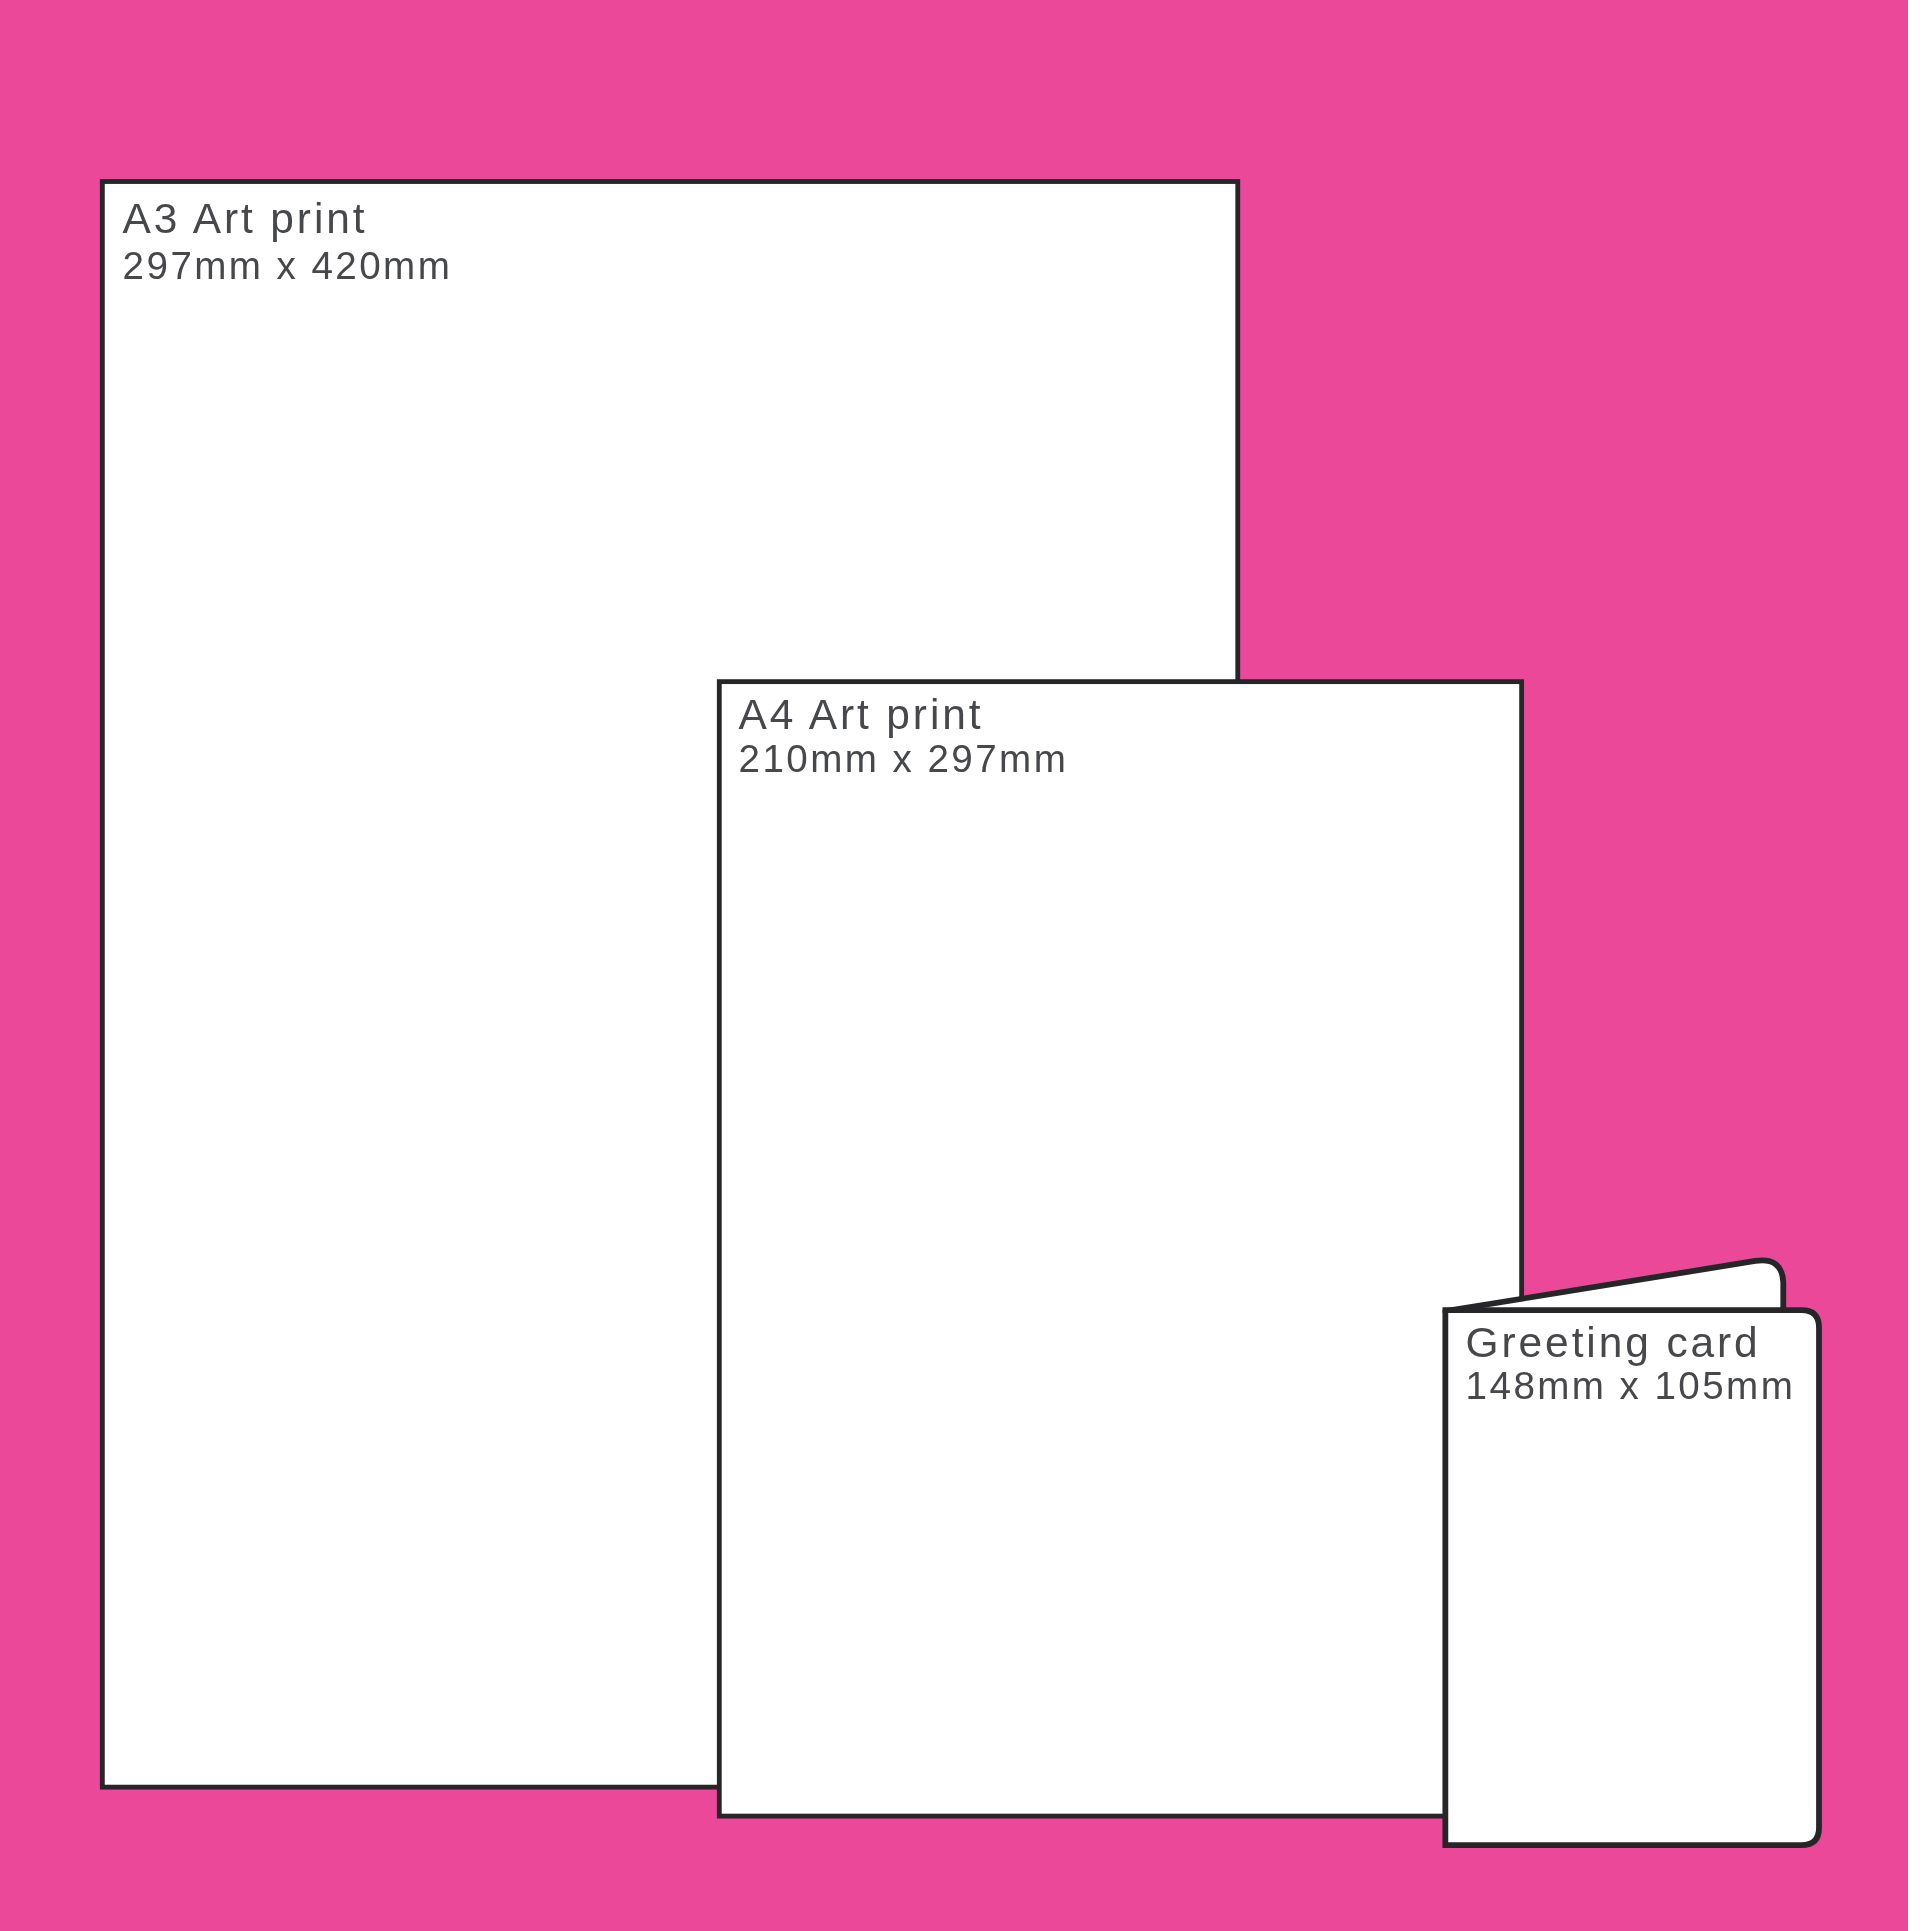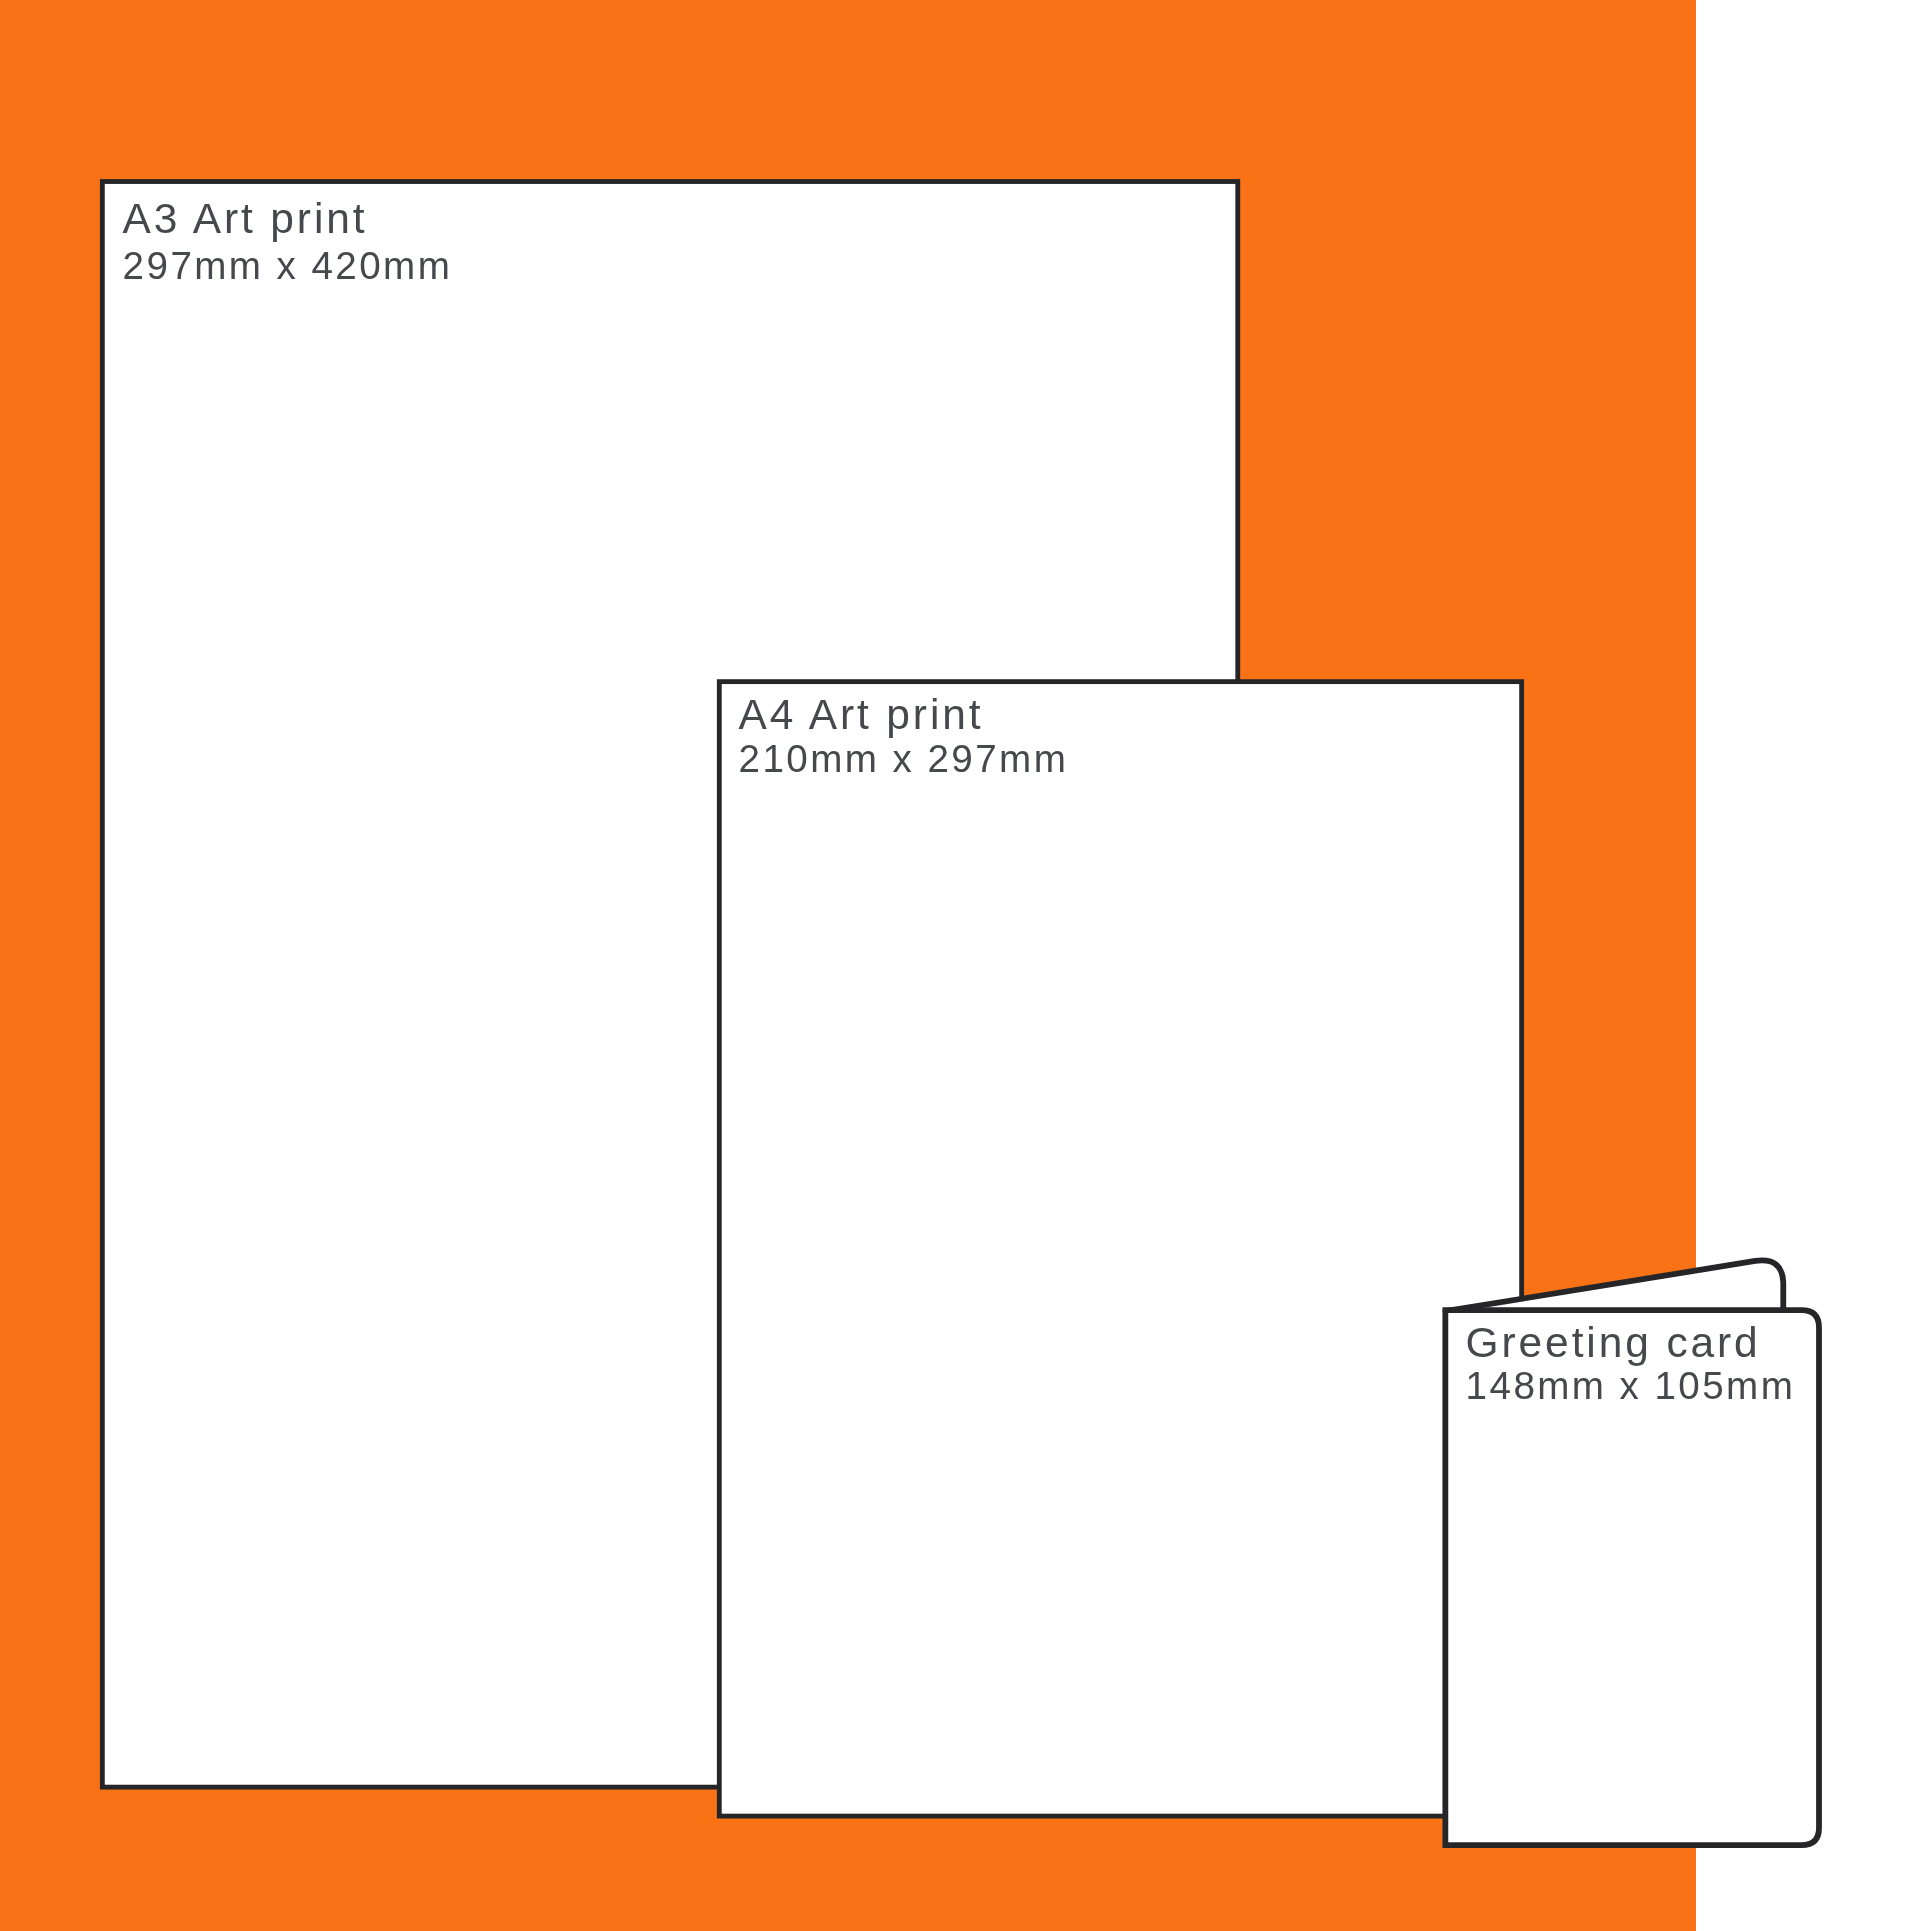--- a/index.html
+++ b/index.html
@@ -6,23 +6,23 @@
     margin: 0;
     padding: 0;
     background: #ffffff;
     width: 1931px;
     height: 1931px;
     overflow: hidden;
     font-family: "Liberation Sans", sans-serif;
   }
   #stage {
     position: relative;
-    width: 1696px;
+    width: 1908px;
     height: 1931px;
-    background: #f97316;
+    background: #ec4899;
   }
   svg { display: block; }
   .panel-title {
     font-family: "Liberation Sans", sans-serif;
     font-size: 44px;
     font-weight: 300;
     letter-spacing: 3px;
   }
   .panel-dims {
     font-family: "Liberation Sans", sans-serif;

